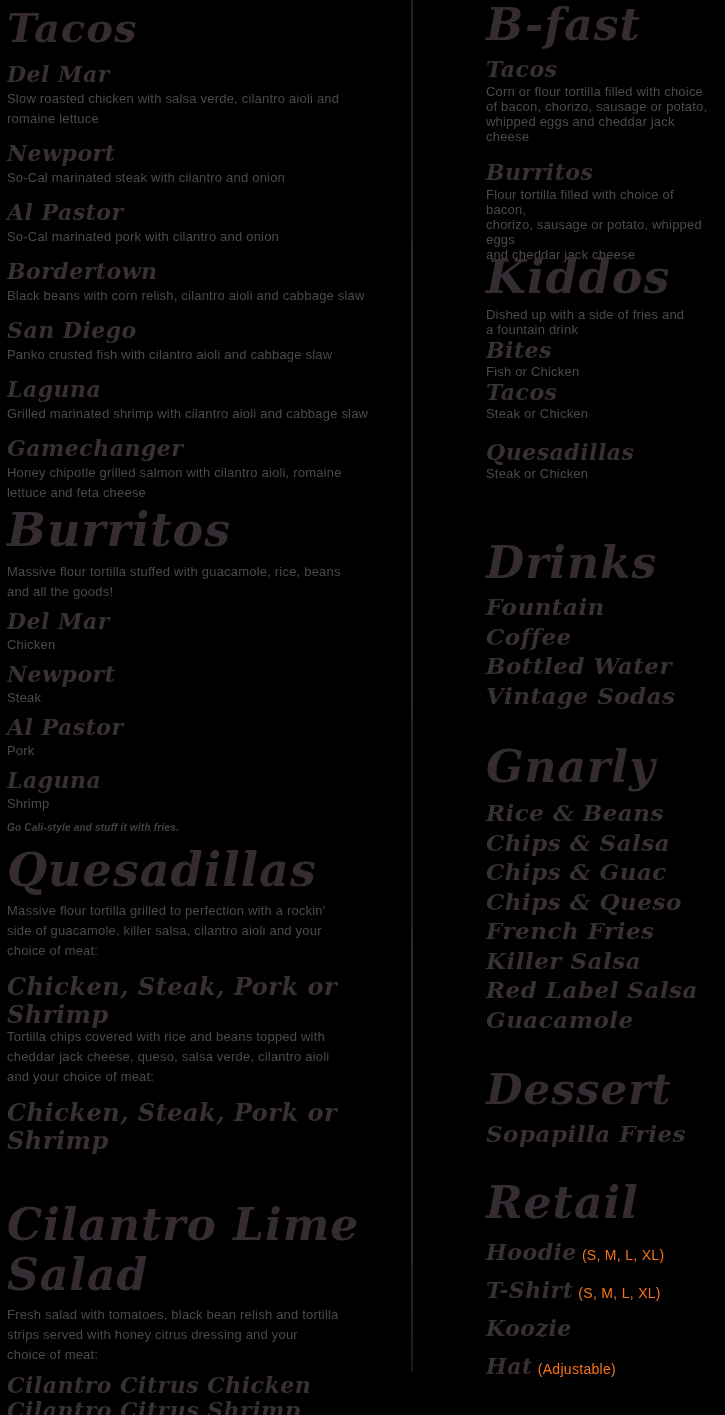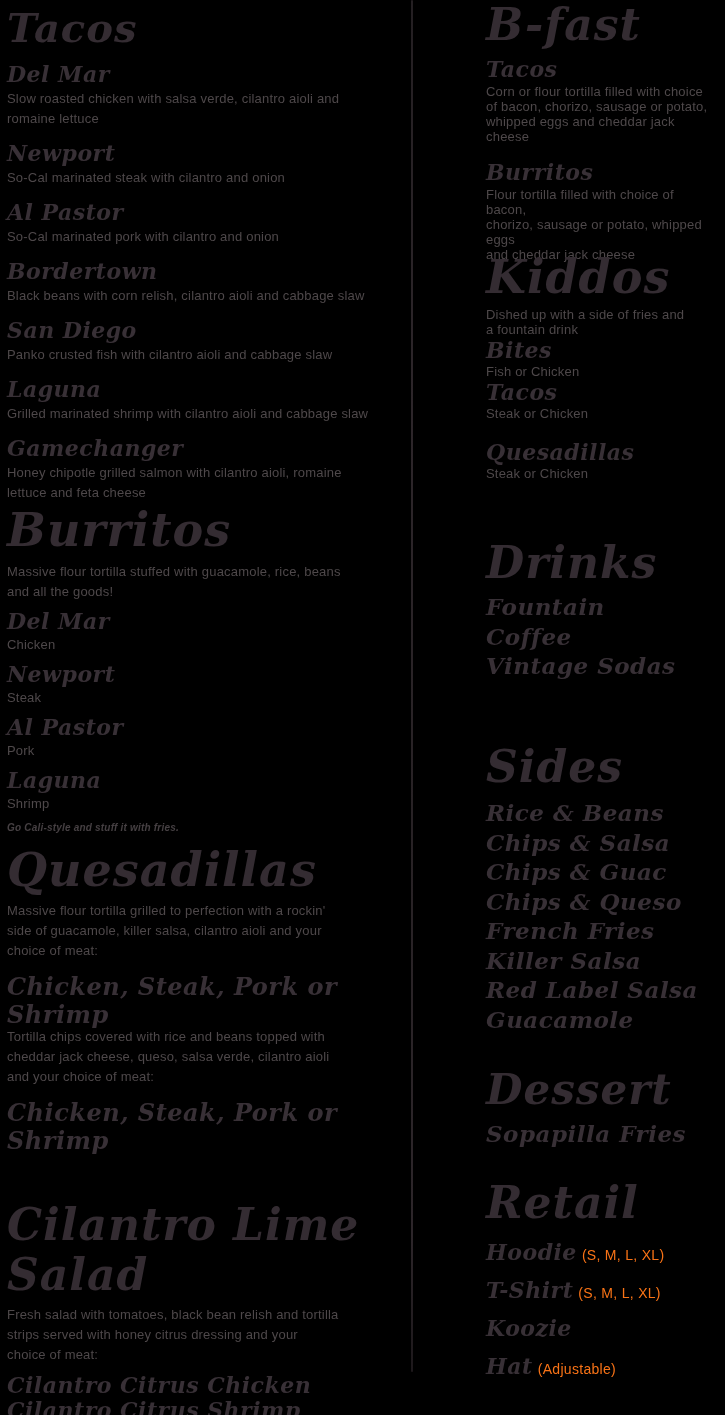--- a/index.html
+++ b/index.html
@@ -191,26 +191,27 @@
         <div class="h3">Quesadillas</div>
         <div class="desc desc-r">Steak or Chicken</div>
       </div>
     </div>
 
     <div class="section" style="top:538px;">
       <h1 class="h1 h1-xl">Drinks</h1>
       <div class="script-list">
         <div class="script-line">Fountain</div>
         <div class="script-line">Coffee</div>
+        <div class="script-line">Bottled Water</div>
         <div class="script-line">Vintage Sodas</div>
       </div>
     </div>
 
     <div class="section" style="top:742px;">
-      <h1 class="h1 h1-xl">Sides</h1>
+      <h1 class="h1 h1-xl">Gnarly</h1>
       <div class="script-list" style="margin-top:6px;">
         <div class="script-line">Rice &amp; Beans</div>
         <div class="script-line">Chips &amp; Salsa</div>
         <div class="script-line">Chips &amp; Guac</div>
         <div class="script-line">Chips &amp; Queso</div>
         <div class="script-line">French Fries</div>
         <div class="script-line">Killer Salsa</div>
         <div class="script-line">Red Label Salsa</div>
         <div class="script-line">Guacamole</div>
       </div>

